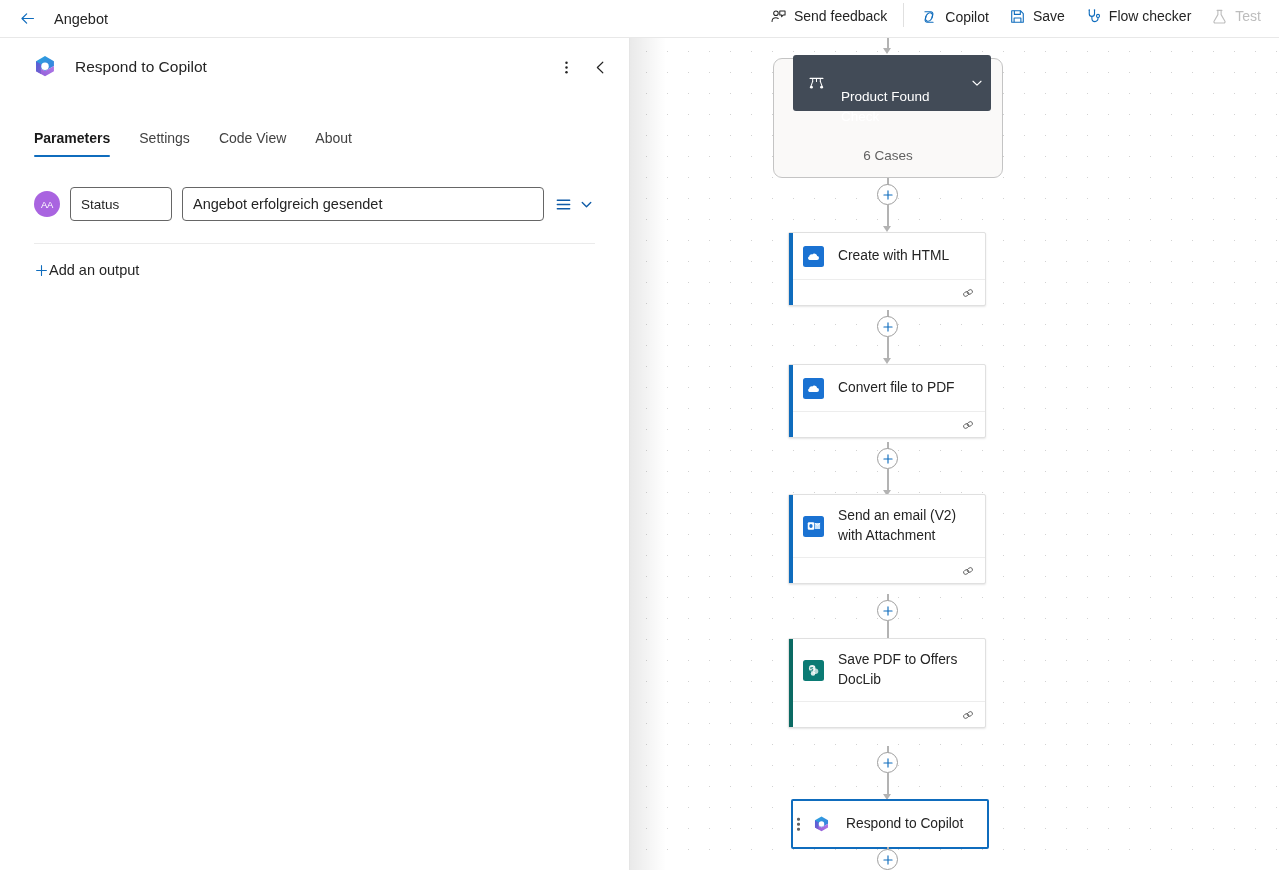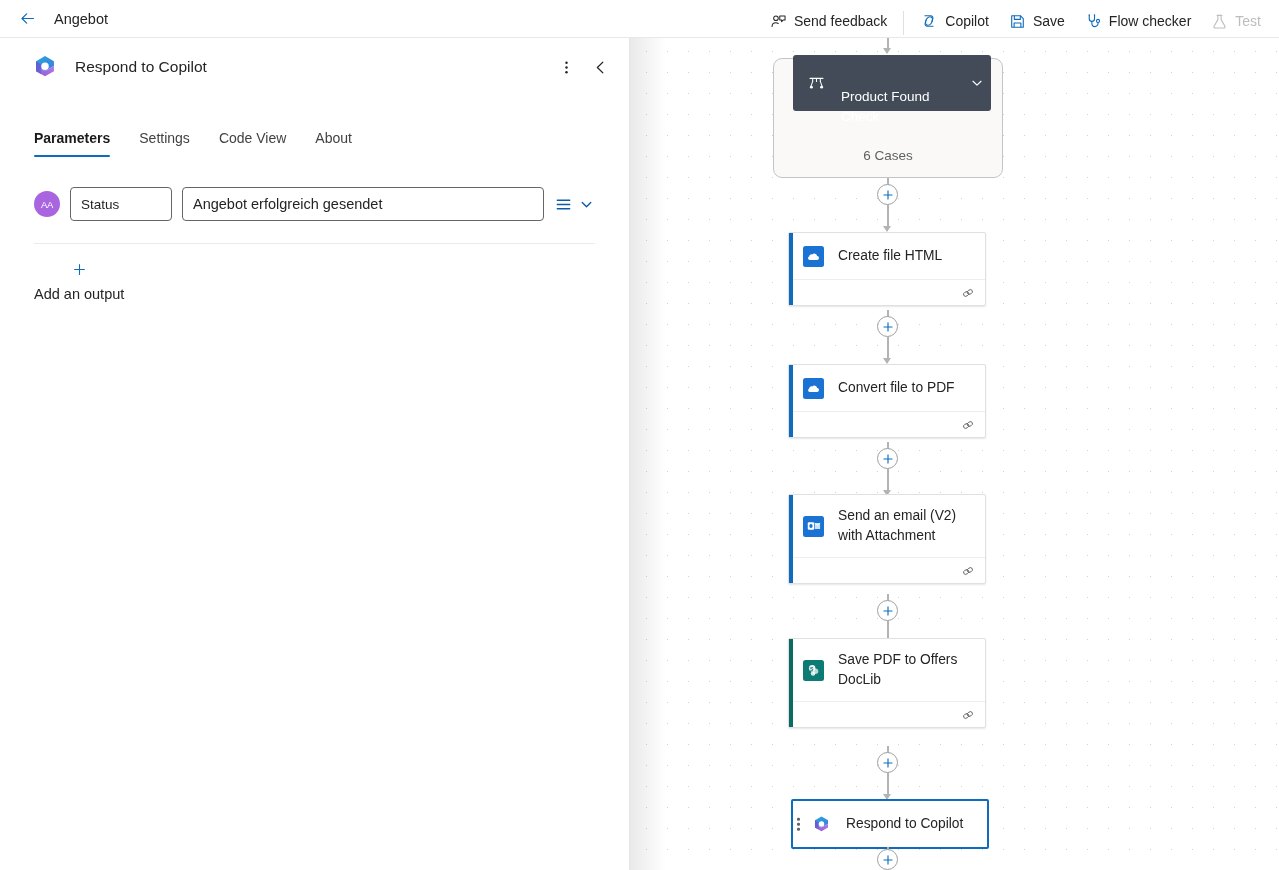--- a/index.html
+++ b/index.html
@@ -30,21 +30,21 @@
     cursor: pointer; border-radius: 4px;
   }
   .flow-title {
     font-size: 14.5px;
     color: #242424;
     margin-left: 10px;
   }
   .toolbar {
     margin-left: auto;
     display: flex;
-    align-items: flex-end;
+    align-items: flex-start;
     height: 32px;
     padding-right: 8px;
   }
   .tb-item {
     display: flex; align-items: center;
     gap: 7px;
     padding: 5px 10px;
     font-size: 14px;
     color: #242424;
     cursor: pointer;
@@ -167,27 +167,25 @@
   .ptool { cursor: pointer; display: flex; align-items: center; }
 
   .divider-line {
     height: 1px;
     background: #ebebeb;
     margin-top: 22px;
   }
   .add-output {
     display: flex;
     align-items: center;
-    gap: 9px;
     margin-top: 18px;
     font-size: 14.5px;
     color: #242424;
     cursor: pointer;
     width: max-content;
-    flex-direction: column;
   }
 
   
   .canvas {
     position: absolute;
     top: 38px; left: 630px;
     width: 649px; height: 832px;
     background-color: #ffffff;
     background-image: radial-gradient(circle, #d2d2d2 0.7px, transparent 0.8px);
     background-size: 21px 21px;
@@ -497,21 +495,21 @@
   <div class="arrow-head" style="left:253px; top:188px;"></div>
 
   <div class="card" style="left:158px; top:194px;">
     <div class="card-accent" style="background:#0f6cbd;"></div>
     <div class="card-main">
       <div class="card-app-icon" style="background:#1a72d2;">
         <svg width="15" height="15" viewBox="0 0 20 20">
           <path d="M6 14.5h8.6a2.6 2.6 0 0 0 .2-5.2 3.8 3.8 0 0 0-6.5-2.1 3 3 0 0 0-4 2.9A2.3 2.3 0 0 0 6 14.5z" fill="#ffffff"></path>
         </svg>
       </div>
-      <div class="card-label">Create file HTML</div>
+      <div class="card-label">Create with HTML</div>
     </div>
     <div class="card-footer">
       <svg width="14" height="14" viewBox="0 0 20 20">
         <ellipse cx="7.4" cy="11.4" rx="4" ry="3" fill="none" stroke="#616161" stroke-width="1.25" transform="rotate(-32 7.4 11.4)"></ellipse>
         <ellipse cx="12.6" cy="8.6" rx="4" ry="3" fill="none" stroke="#616161" stroke-width="1.25" transform="rotate(-32 12.6 8.6)"></ellipse>
       </svg>
     </div>
   </div>
 
   <div class="conn-line" style="left:257px; top:272px; height:17px;"></div>

